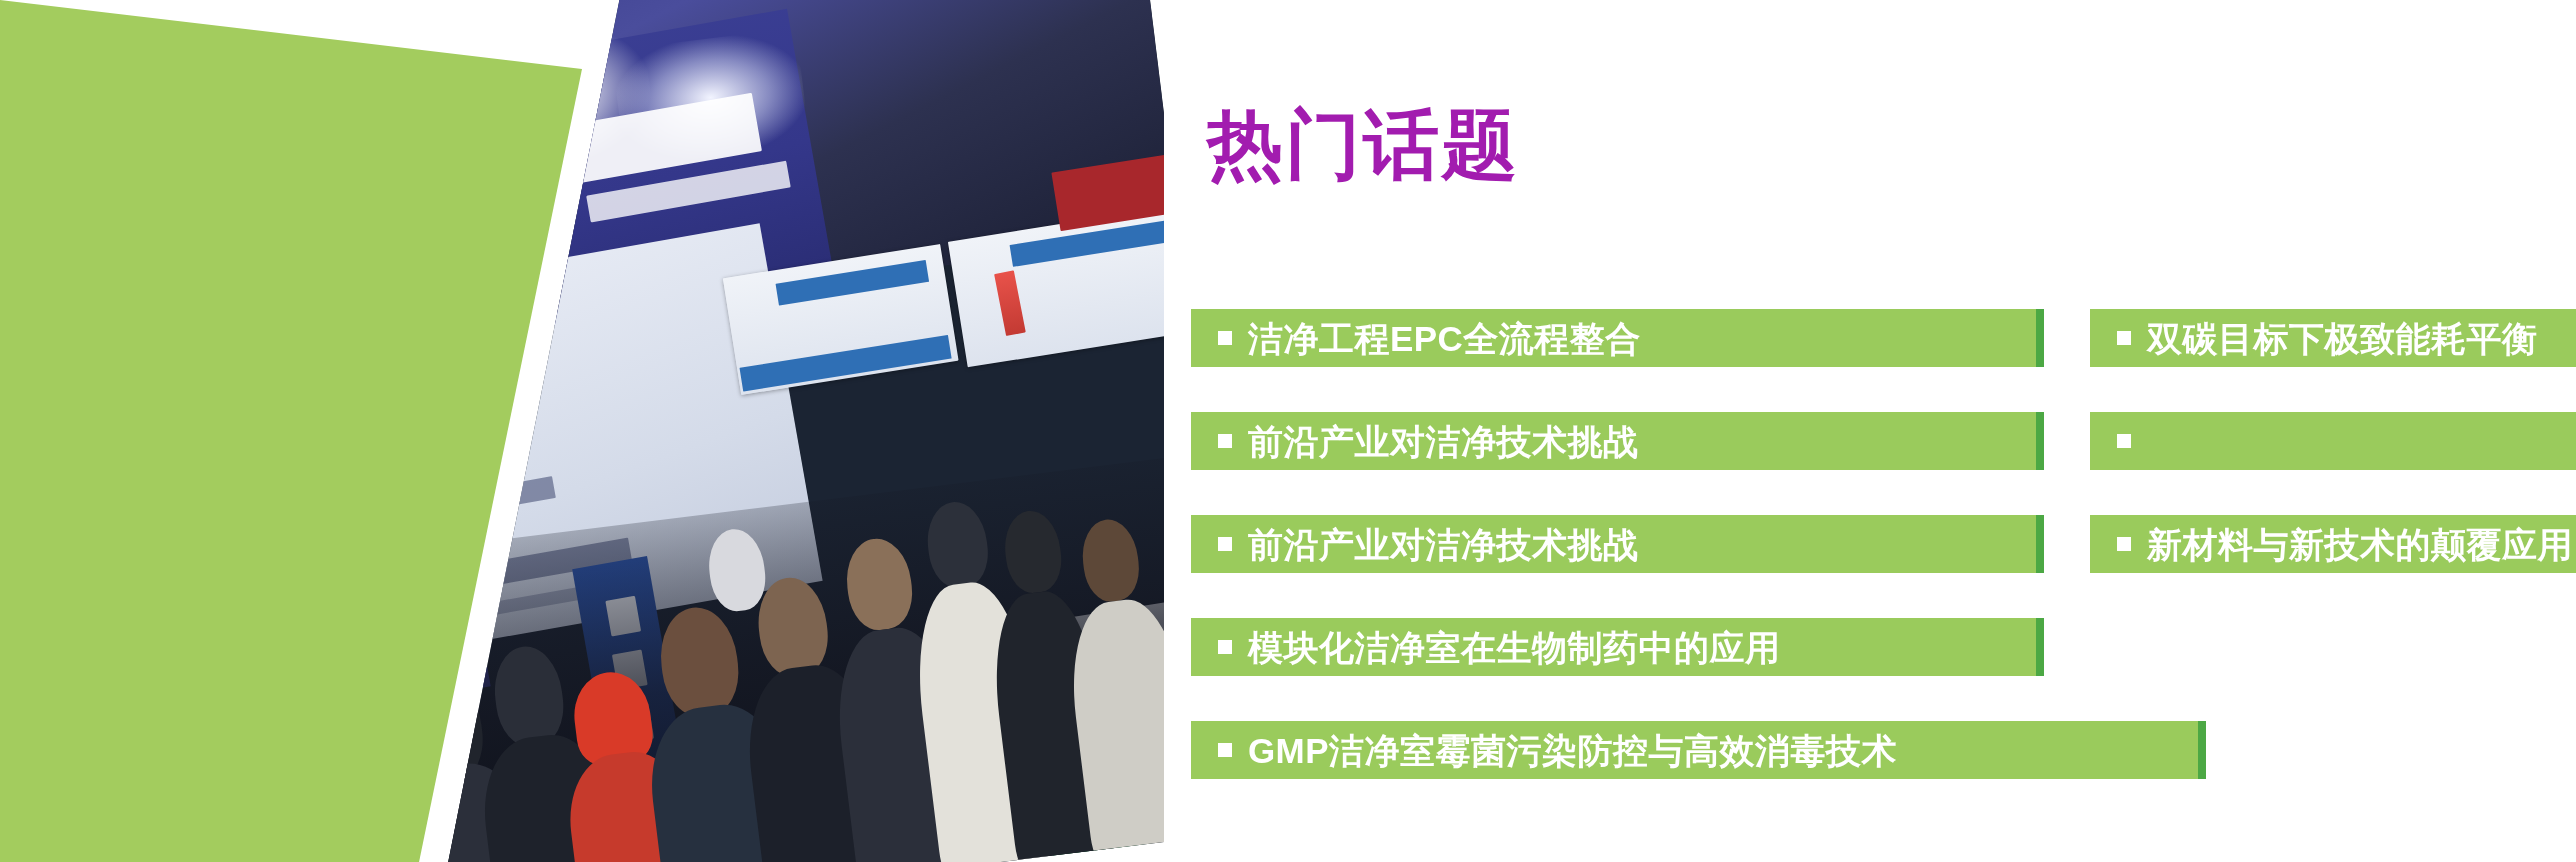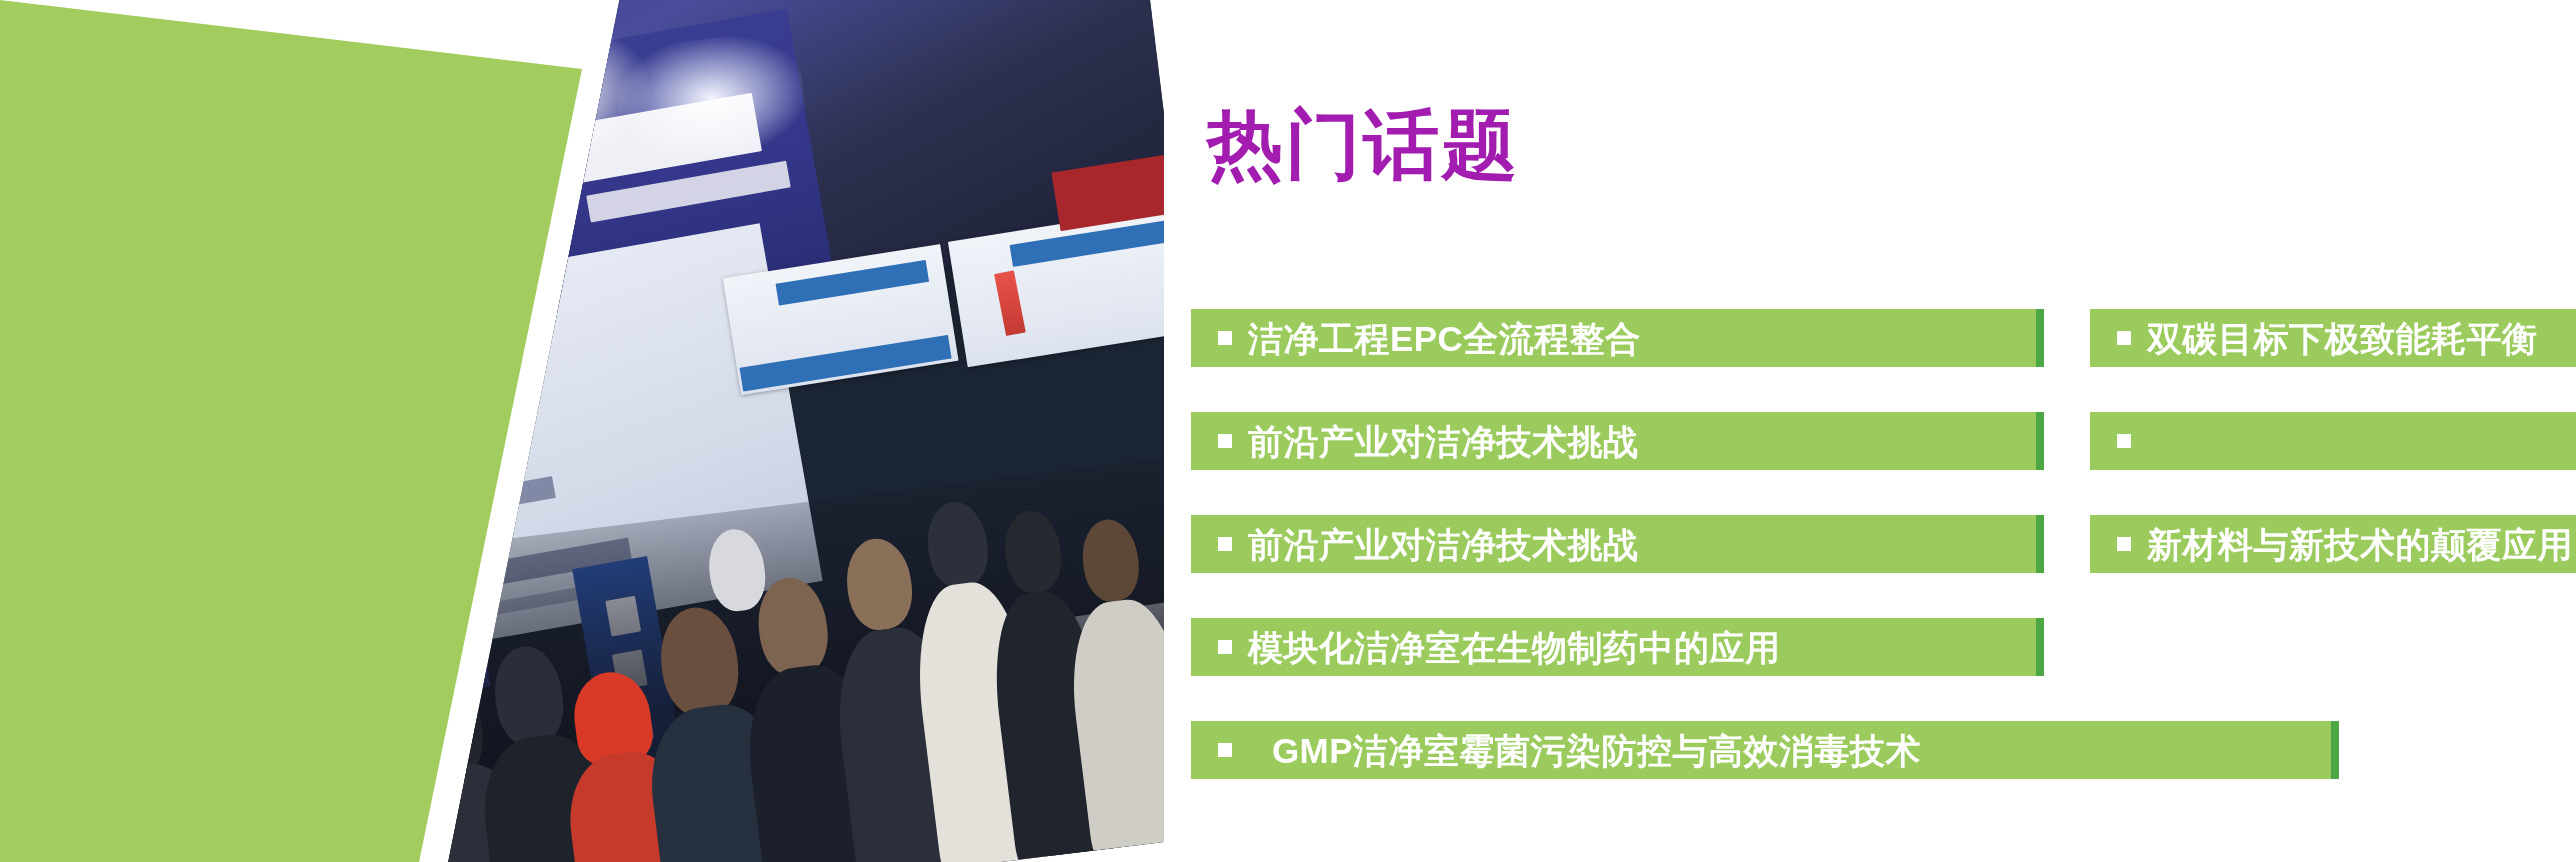--- a/index.html
+++ b/index.html
@@ -83,21 +83,21 @@
     background:#9ACB5C;
     display:flex; align-items:center;
     padding-left:27px;
     flex:0 0 auto;
   }
   .topic-item::after {
     content:""; position:absolute; right:0; top:0; width:8.2px; height:100%;
     background:#4CA844;
   }
   .topic-item.col { width:853px; }
-  .topic-item.wide { width:1148px;gap:24px; }
+  .topic-item.wide { width:1015px; }
 
   .bullet {
     width:14.4px; height:14.4px; background:#ffffff; flex:0 0 auto; margin-right:15.5px;
   }
   .topic-label {
     color:#ffffff; font-size:35px; font-weight:bold; letter-spacing:0.5px;
     white-space:nowrap; line-height:1;
   }
 </style>
 </head>

